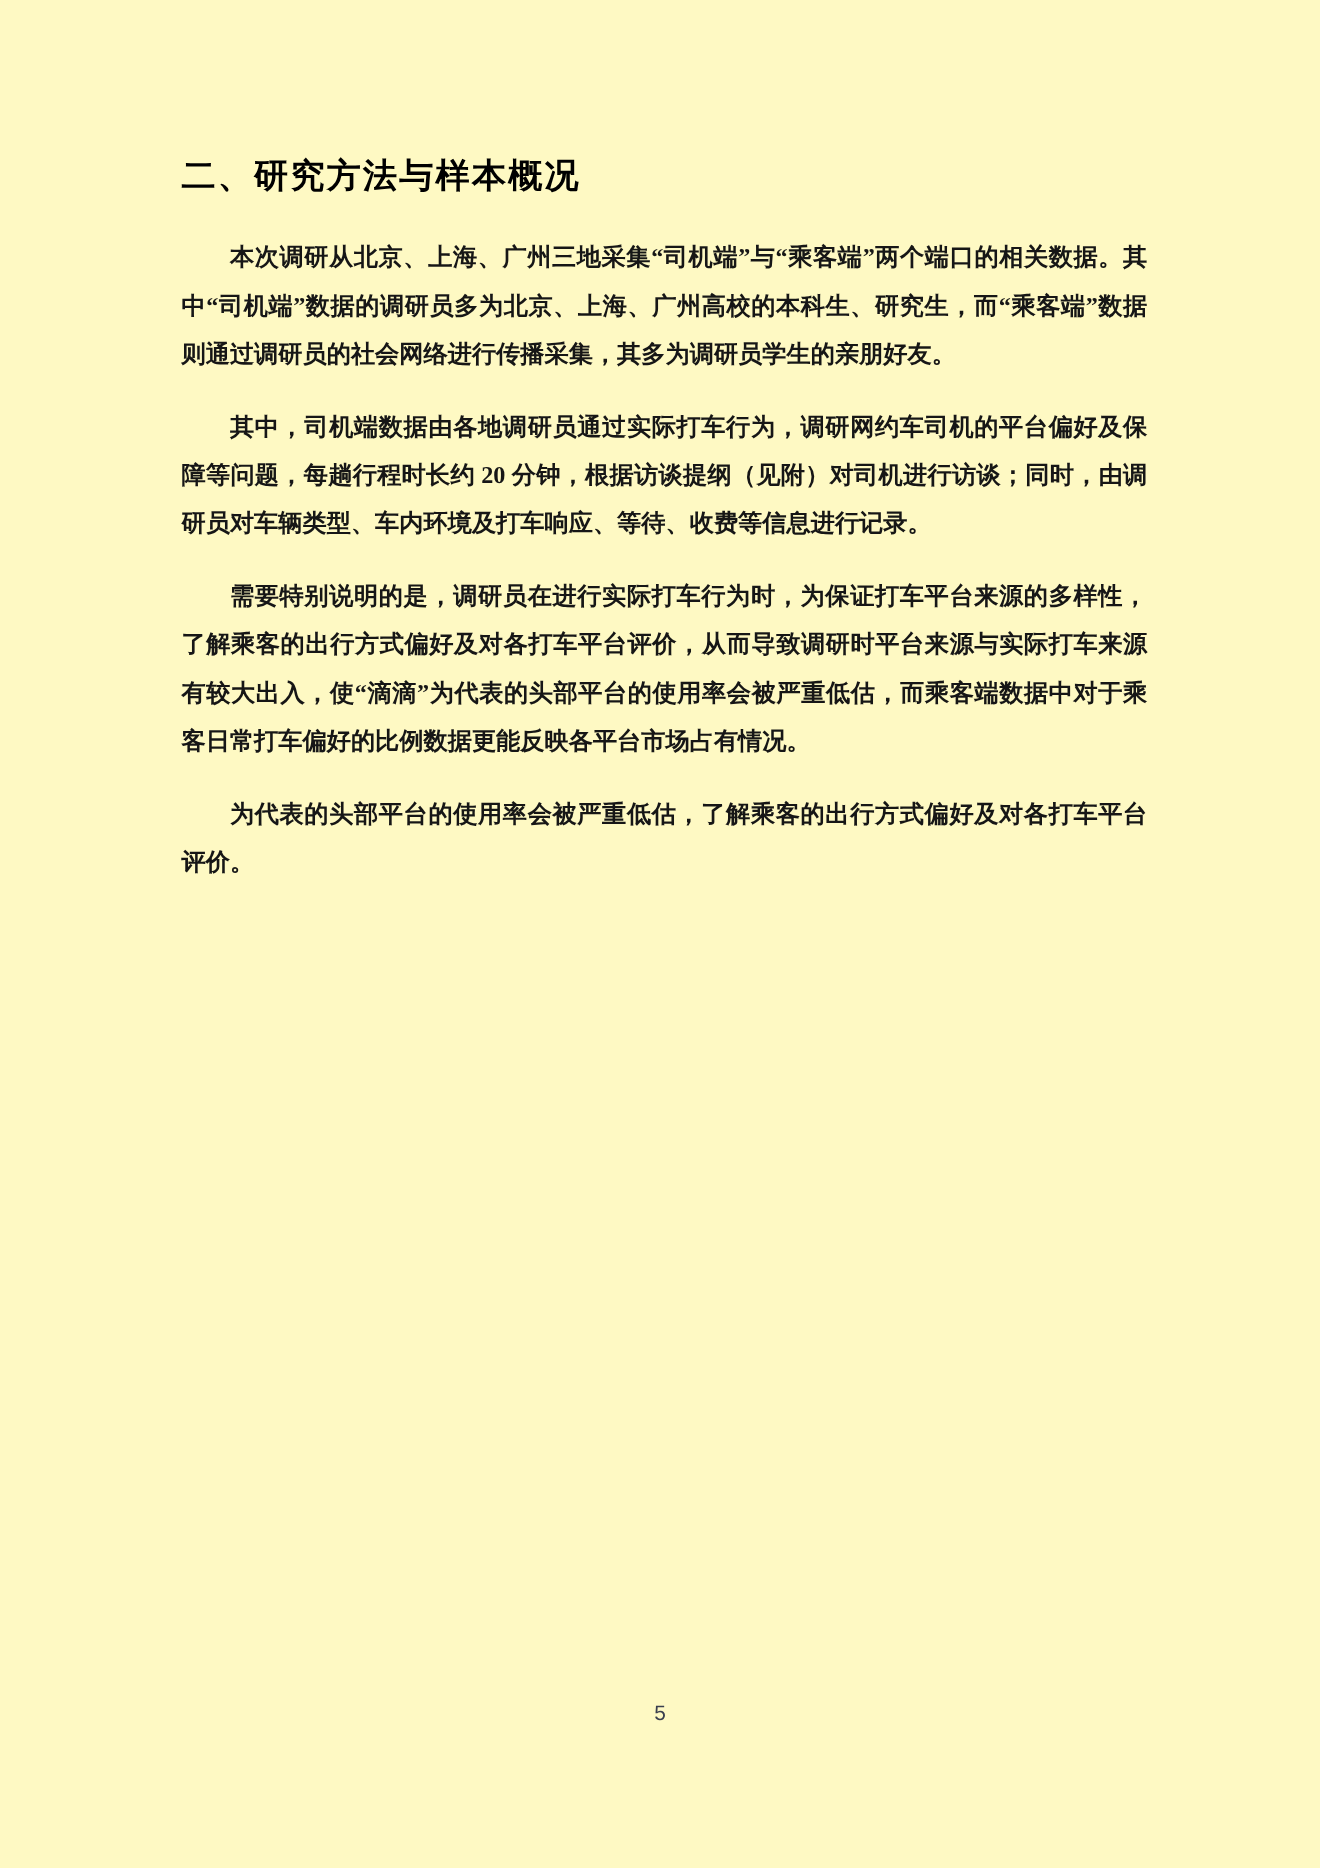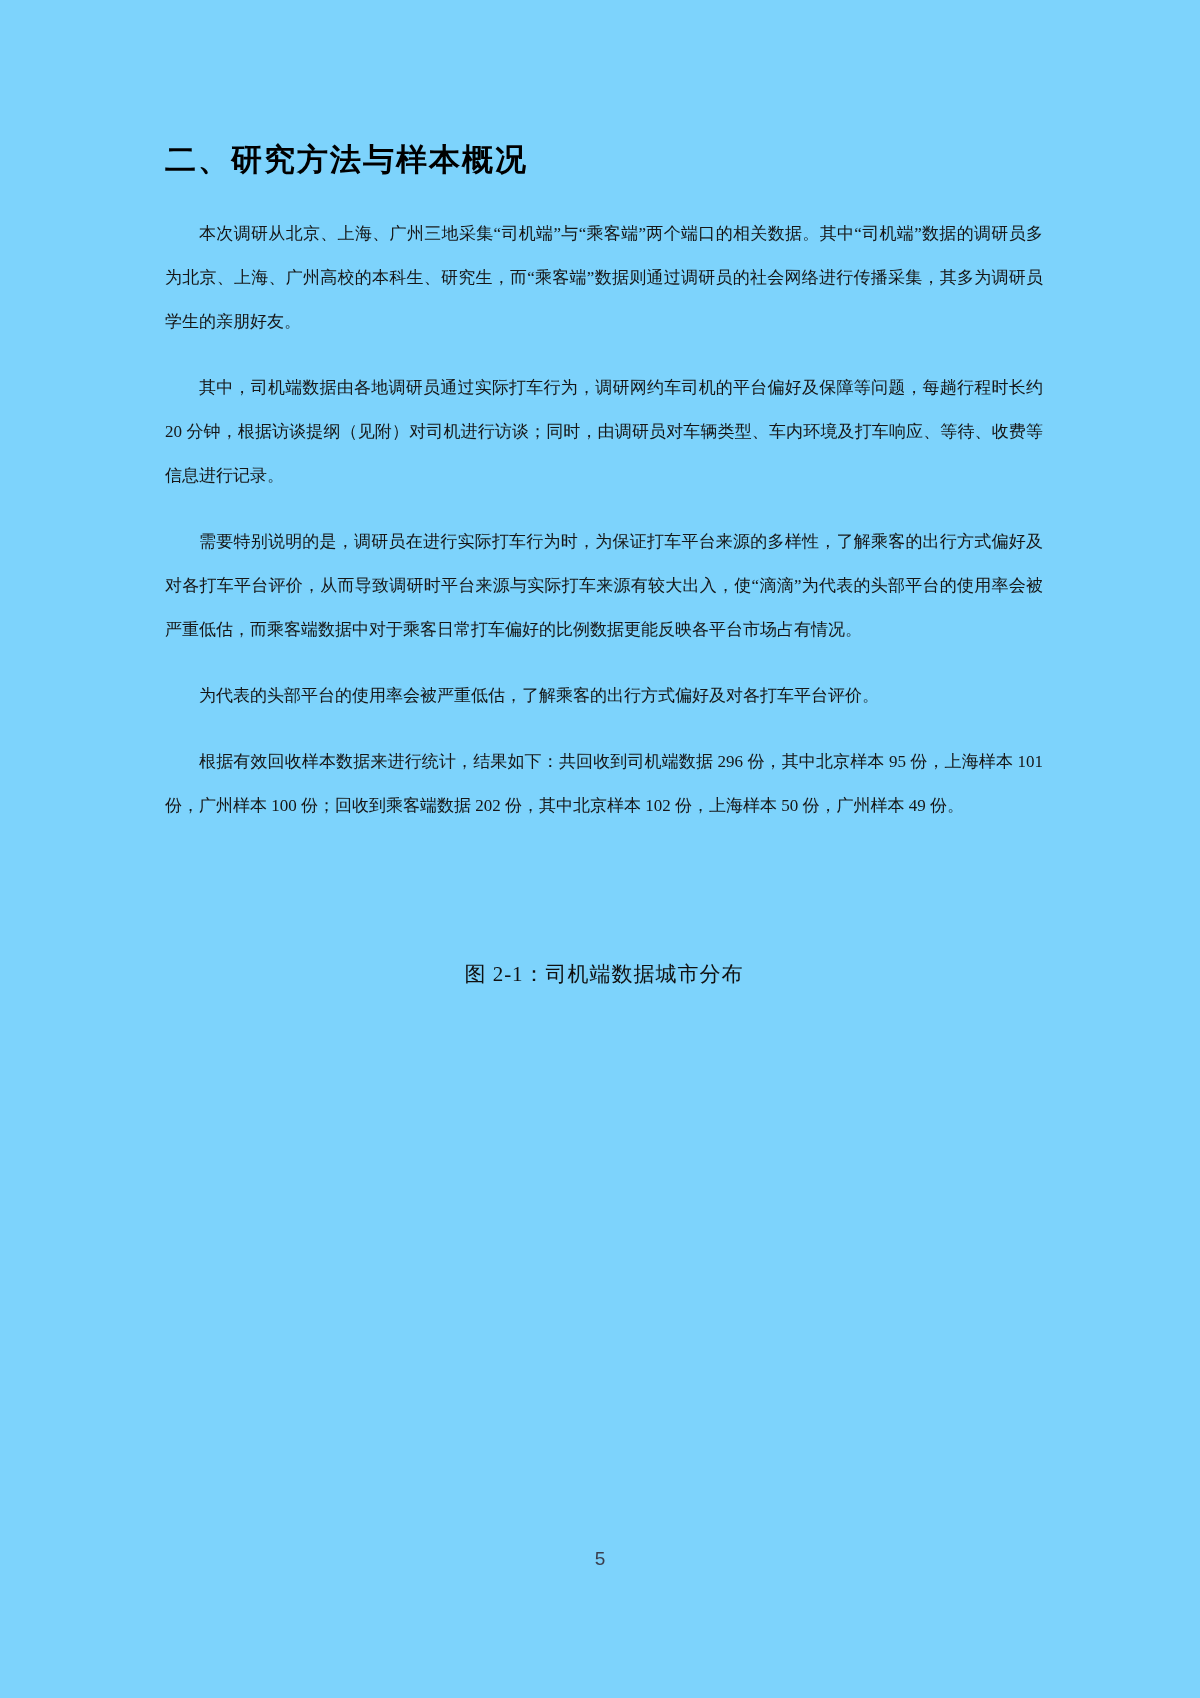--- a/index.html
+++ b/index.html
@@ -4,46 +4,47 @@
 <style>
   html, body {
     margin: 0;
     padding: 0;
     background: #ffffff;
   }
   .page {
     position: relative;
     width: 1200px;
     height: 1698px;
-    background: #7dd3fc;
+    background: #fef9c3;
     overflow: hidden;
     font-family: "Liberation Serif", "DejaVu Serif", serif;
   }
   .content {
     position: absolute;
     left: 165px;
     top: 140px;
     width: 878px;
   }
   .heading {
     font-size: 31px;
     font-weight: bold;
     color: #000000;
     letter-spacing: 2px;
     margin: 0 0 32px 0;
     line-height: 1.3;
   }
   .body-para {
-    font-size: 17px;
+    font-size: 22px;
     line-height: 44px;
     color: #161616;
     text-align: justify;
     text-justify: inter-ideograph;
     text-indent: 2em;
     margin: 0 0 22px 0;
+    font-weight: bold;
   }
   .figure-caption {
     margin-top: 132px;
     font-size: 21px;
     color: #101010;
     text-align: center;
     letter-spacing: 1px;
   }
   .page-number {
     position: absolute;
@@ -64,19 +65,17 @@
     <h1 class="heading">二、研究方法与样本概况</h1>
 
     <p class="body-para">本次调研从北京、上海、广州三地采集“司机端”与“乘客端”两个端口的相关数据。其中“司机端”数据的调研员多为北京、上海、广州高校的本科生、研究生，而“乘客端”数据则通过调研员的社会网络进行传播采集，其多为调研员学生的亲朋好友。</p>
 
     <p class="body-para">其中，司机端数据由各地调研员通过实际打车行为，调研网约车司机的平台偏好及保障等问题，每趟行程时长约 20 分钟，根据访谈提纲（见附）对司机进行访谈；同时，由调研员对车辆类型、车内环境及打车响应、等待、收费等信息进行记录。</p>
 
     <p class="body-para">需要特别说明的是，调研员在进行实际打车行为时，为保证打车平台来源的多样性，了解乘客的出行方式偏好及对各打车平台评价，从而导致调研时平台来源与实际打车来源有较大出入，使“滴滴”为代表的头部平台的使用率会被严重低估，而乘客端数据中对于乘客日常打车偏好的比例数据更能反映各平台市场占有情况。</p>
 
     <p class="body-para">为代表的头部平台的使用率会被严重低估，了解乘客的出行方式偏好及对各打车平台评价。</p>
 
-    <p class="body-para">根据有效回收样本数据来进行统计，结果如下：共回收到司机端数据 296 份，其中北京样本 95 份，上海样本 101 份，广州样本 100 份；回收到乘客端数据 202 份，其中北京样本 102 份，上海样本 50 份，广州样本 49 份。</p>
 
-    <div class="figure-caption">图 2-1：司机端数据城市分布</div>
   </div>
 
   <div class="page-number">5</div>
 </div>
 
 </body></html>

